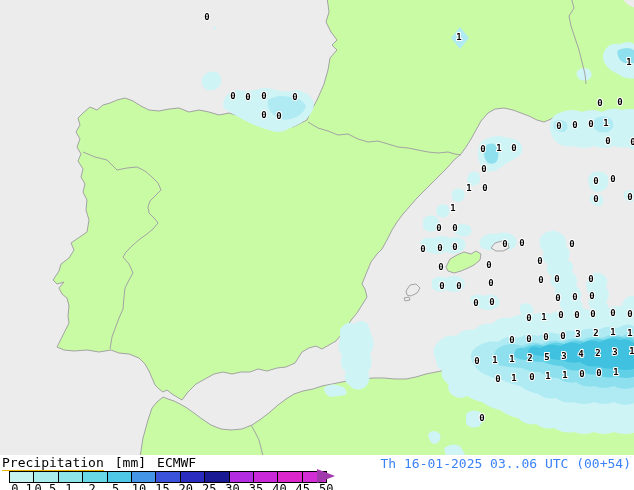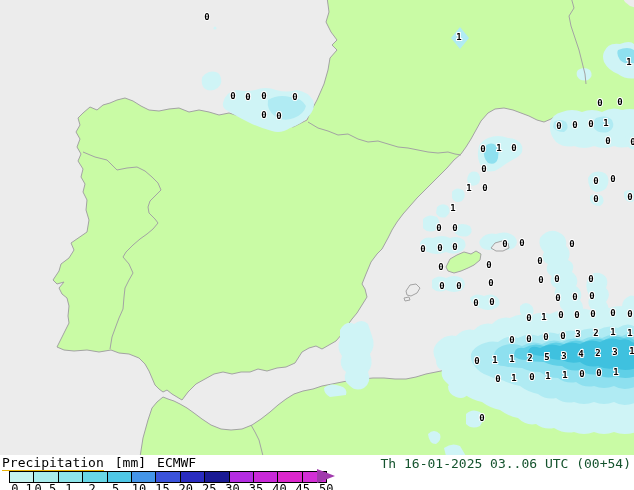--- a/index.html
+++ b/index.html
@@ -12,21 +12,21 @@
   .legend{position:absolute;left:0;top:455px;width:634px;height:35px;background:#fff;}
   .row1{position:absolute;left:2px;top:0;font-size:13px;color:#000;white-space:nowrap;display:flex;gap:11px;}
   .plabel{border-bottom:1px solid #eab308;padding-bottom:0;}
   .bar{position:absolute;left:10px;top:16px;height:10px;display:flex;}
   .seg{width:23.4px;height:10px;border:1px solid #000;margin-left:-1px;box-sizing:content-box;}
   .overflow-arrow{position:absolute;left:317px;top:14px;width:0;height:0;
           border-top:7px solid transparent;border-bottom:7px solid transparent;
           border-left:18px solid #a13aad;}
   .ticks{position:absolute;left:12px;top:0;width:100%;height:100%;}
   .tick{position:absolute;top:27px;font-size:12px;color:#000;transform:translateX(-50%);white-space:nowrap;}
-  .date{position:absolute;right:3px;top:1px;font-size:13px;color:#14532d;white-space:nowrap;}
+  .date{position:absolute;right:3px;top:1px;font-size:13px;color:#3b82f6;white-space:nowrap;}
   .wm{position:absolute;right:3px;top:18px;font-size:12px;font-weight:bold;white-space:nowrap;}
 </style>
 </head>
 <body>
 
 <div class="screen">
 
 <svg width="634" height="490" viewBox="0 0 634 490">
 
   <rect x="0" y="0" width="634" height="490" fill="#ececec"></rect>

